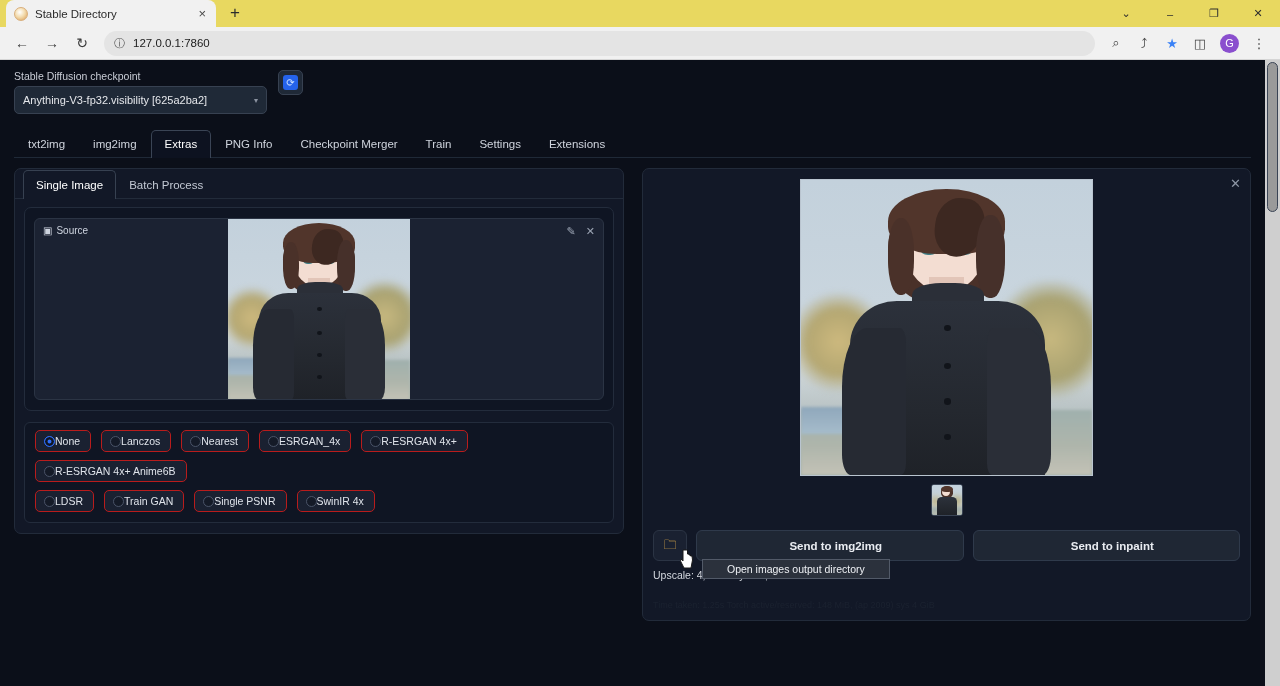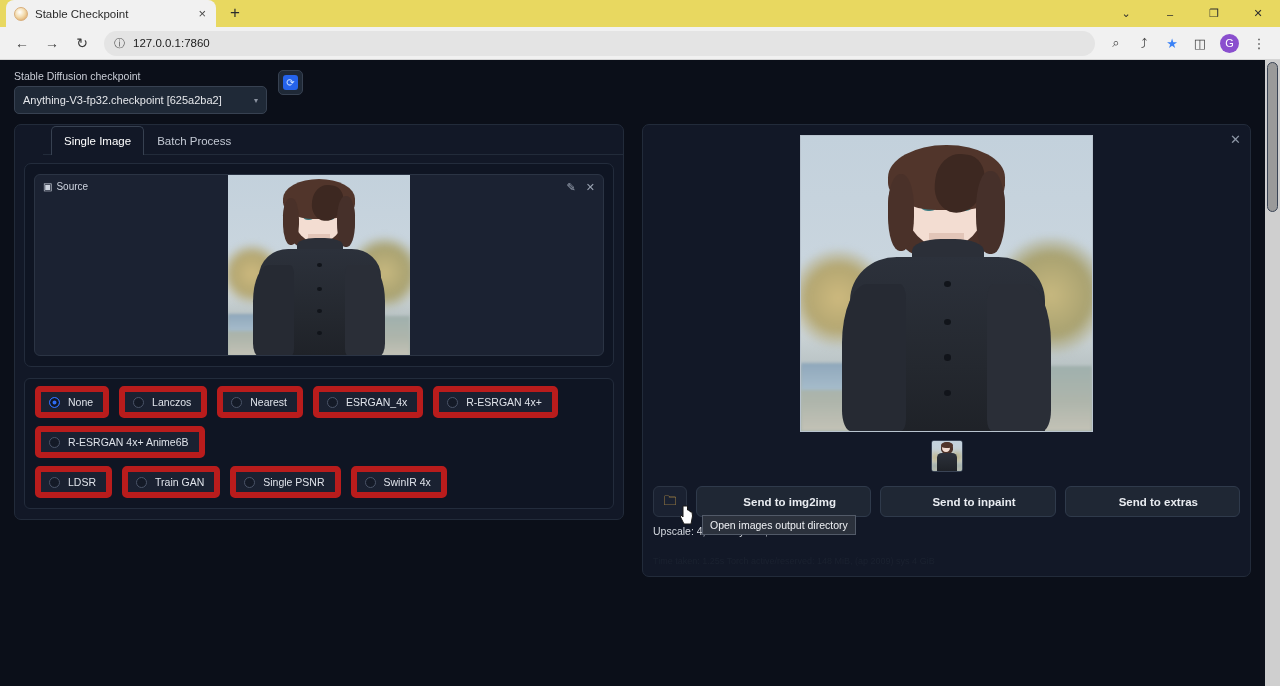--- a/index.html
+++ b/index.html
@@ -137,21 +137,21 @@
 
   .columns { display: flex; gap: 18px; margin-top: 10px; }
   .col-left { width: 610px; }
   .col-right { flex: 1; }
 
   .panel {
     background: #121827; border: 1px solid #1e2troubleshoot;
     border-radius: 7px;
   }
 
-  .sub-tabs { display: flex; border-bottom: 1px solid #222b3a; padding: 0 8px; margin-left: 28px; }
+  .sub-tabs { display: flex; border-bottom: 1px solid #222b3a; padding: 0 8px; }
   .stab {
     font-size: 11.5px; color: #c3c9d4; padding: 8px 12px 8px 12px;
     cursor: pointer; border: 1px solid transparent; border-bottom: none;
     border-radius: 5px 5px 0 0; position: relative; top: 1px;
   }
   .stab.active { color: #fff; background: #121827; border-color: #374151; border-bottom-color: #121827; }
 
   .left-card {
     border: 1px solid #232c3c; border-radius: 7px;
     background: #0f1523; padding: 8px 9px 10px 9px; margin-top: 8px;
@@ -249,22 +249,22 @@
     margin-left: -6px; transform: translateY(-50%);
     background: #2f7cf6; border-radius: 50%; border: 1px solid #1d4ed8; }
 
   .ups-group {
     border: 1px solid #232c3c; border-radius: 6px; background: #0f1523;
     padding: 7px 10px 10px 10px; margin-top: 11px;
   }
   .ups-title { font-size: 10.5px; color: #c9cdd6; margin-bottom: 7px; }
   .radio-row { display: flex; flex-wrap: wrap; gap: 8px 10px; }
   .radio {
-    display: flex; align-items: center; gap: 8px;
-    background: #1a2131; border: 6px solid #b91c1c; border-radius: 5px;
+    display: flex; align-items: center; gap: 0;
+    background: #1a2131; border: 1px solid #b91c1c; border-radius: 5px;
     padding: 4px 10px 4px 8px; cursor: pointer;
   }
   .radio .dot {
     width: 11px; height: 11px; border-radius: 50%;
     border: 1px solid #4a5468; background: #141a27; flex: 0 0 auto;
   }
   .radio.on .dot { background: #2f6df6; border-color: #2f6df6;
     box-shadow: inset 0 0 0 2.5px #0f1523; }
   .radio span.lbl { font-size: 10.5px; color: #dfe3ea; white-space: nowrap; }
 
@@ -299,37 +299,37 @@
     border-radius: 6px; color: #e9ecf1; font-size: 11.5px; font-weight: bold;
     display: flex; align-items: center; justify-content: center; cursor: pointer; padding-left: 12px;
   }
   .cursor-hand {
     position: absolute; left: 26px; top: 18px; width: 16px; height: 20px;
     pointer-events: none; z-index: 12;
   }
   .tooltip {
     position: absolute; left: 48px; top: 28px; z-index: 11;
     background: #2b313c; border: 1px solid #525a68;
-    padding: 3px 7px; font-size: 10.5px; color: #eef0f4;
+    padding: 3px 24px; font-size: 10.5px; color: #eef0f4;
     white-space: nowrap;
   }
   .status-line {
     margin-top: 8px; font-size: 10.5px; color: #d4d8df;
   }
   .footer-line {
     margin-top: 19px; font-size: 9px; color: #1b2230;
   }
 </style>
 </head>
 <body>
 
 <div class="browser-tabbar">
   <div class="tab">
     <div class="tab-favicon"></div>
-    <div class="tab-title">Stable Checkpoint</div>
+    <div class="tab-title">Stable Directory</div>
     <div class="tab-close">×</div>
   </div>
   <div class="newtab">+</div>
   <div class="winctrls">
     <div class="winbtn">⌄</div>
     <div class="winbtn">–</div>
     <div class="winbtn">❐</div>
     <div class="winbtn">✕</div>
   </div>
 </div>
@@ -355,29 +355,39 @@
   <div class="thumb"></div>
 </div>
 
 <div class="app">
 <div class="app-inner">
 
   <div class="ckpt-row">
     <div class="ckpt-box">
       <div class="ckpt-label">Stable Diffusion checkpoint</div>
       <div class="ckpt-select">
-        <span class="ckpt-value">Anything-V3-fp32.checkpoint [625a2ba2]</span>
+        <span class="ckpt-value">Anything-V3-fp32.visibility [625a2ba2]</span>
         <span class="chev">▾</span>
       </div>
     </div>
     <div class="refresh-btn">
       <span class="refresh-glyph">⟳</span>
     </div>
   </div>
 
+  <div class="main-tabs">
+    <div class="mtab">txt2img</div>
+    <div class="mtab">img2img</div>
+    <div class="mtab active">Extras</div>
+    <div class="mtab">PNG Info</div>
+    <div class="mtab">Checkpoint Merger</div>
+    <div class="mtab">Train</div>
+    <div class="mtab">Settings</div>
+    <div class="mtab">Extensions</div>
+  </div>
 
   <div class="columns">
 
     <div class="col-left">
       <div class="panel" style="border:1px solid #222b3a">
         <div class="sub-tabs">
           <div class="stab active">Single Image</div>
           <div class="stab">Batch Process</div>
         </div>
 
@@ -522,21 +532,20 @@
         <div class="send-row">
           <div class="folder-btn">
             <span class="folder-glyph">🗀</span>
             <svg class="cursor-hand" viewBox="0 0 16 20">
               <path d="M3 1 L3 12 L1 10 L0.5 12 L4 19 L11 19 L12.5 11 L12 7 L10.5 7 L10.5 6 L9 6 L9 5 L7.5 5 L7.5 1 Z" fill="#ffffff" stroke="#1a1a1a" stroke-width="1"></path>
             </svg>
             <div class="tooltip">Open images output directory</div>
           </div>
           <div class="send-btn">Send to img2img</div>
           <div class="send-btn">Send to inpaint</div>
-          <div class="send-btn">Send to extras</div>
         </div>
 
         <div class="status-line">Upscale: 4, visibility: 1.0, model:None</div>
         <div class="footer-line">Time taken: 1.25s    Torch active/reserved: 148 MiB, (ap 2009) sys 4 GiB</div>
       </div>
     </div>
 
   </div>
 </div>
 </div>

